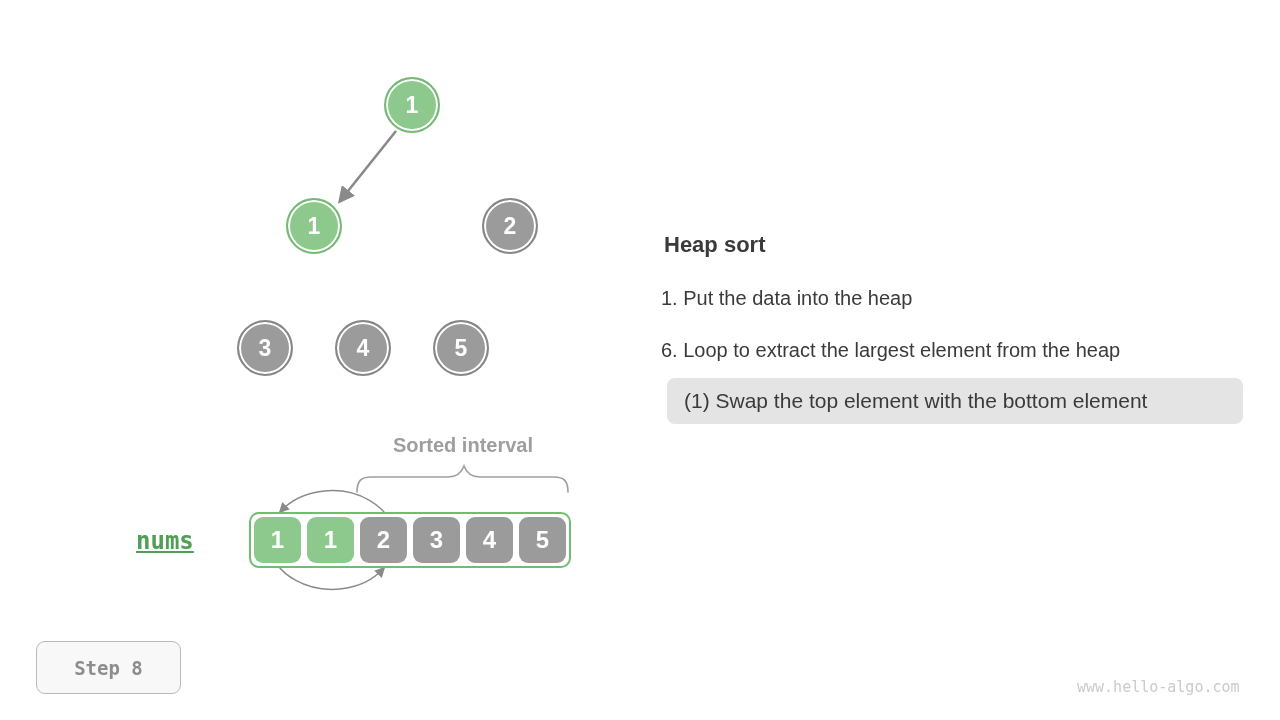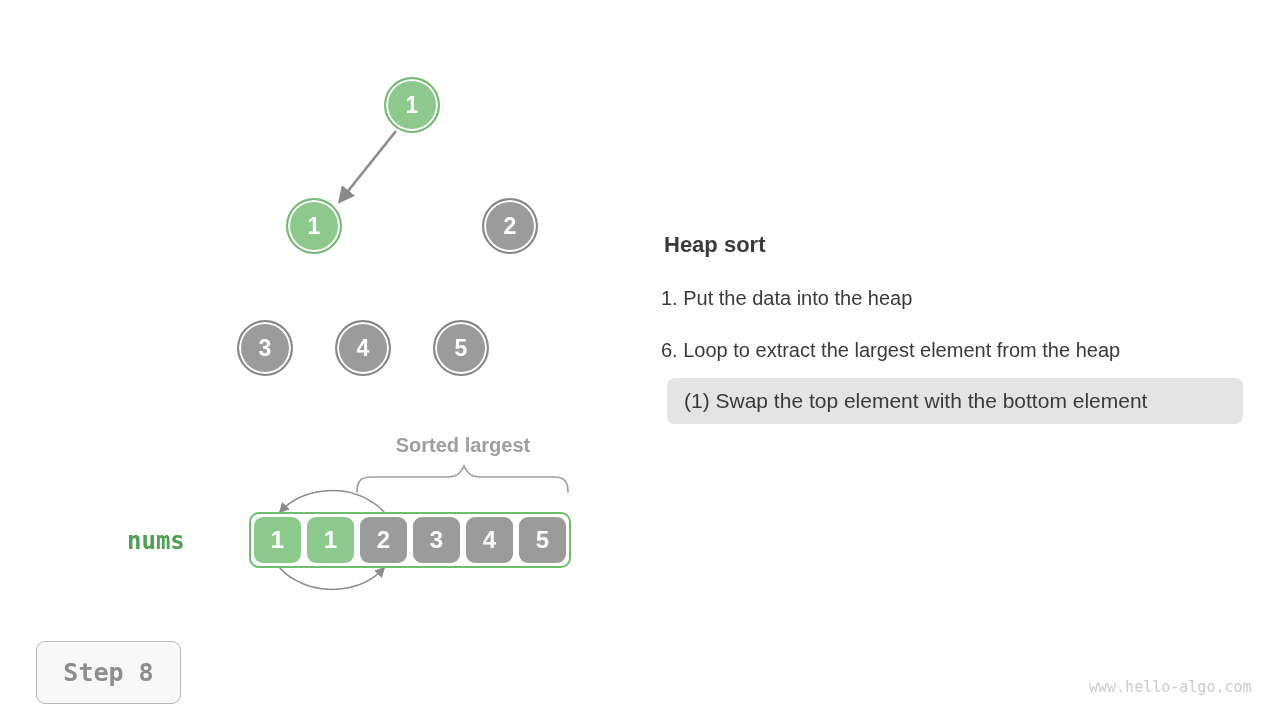--- a/index.html
+++ b/index.html
@@ -36,53 +36,54 @@
   }
   .cell{
     width:47px;height:46px;border-radius:9px;
     display:flex;align-items:center;justify-content:center;
     font-weight:bold;font-size:24px;color:#ffffff;
   }
   .cell.green{background:var(--green-fill);}
   .cell.gray{background:var(--gray-fill);}
 
   .nums-label{
-    position:absolute;left:127px;top:527px;
+    position:absolute;left:136px;top:527px;
     font-family:"DejaVu Sans Mono",monospace;font-weight:bold;font-size:24px;
     color:var(--nums-green);
+    text-decoration:underline;
   }
   .interval-label{
     position:absolute;left:357px;top:434px;width:212px;text-align:center;
     font-weight:bold;font-size:20px;color:var(--muted-gray);
   }
 
   
   .panel-title{position:absolute;left:664px;top:232px;font-size:22px;font-weight:bold;}
   .panel-item{position:absolute;left:661px;font-size:20px;}
   .panel-item.i1{top:287px;}
   .panel-item.i2{top:339px;}
   .substep{
     position:absolute;left:667px;top:378px;width:576px;height:46px;
     background:var(--highlight-bg);border-radius:8px;
     display:flex;align-items:center;padding-left:17px;
     font-size:21px;color:var(--text-dark);
   }
 
   
   .step-badge{
-    position:absolute;left:36px;top:641px;width:145px;height:63px;
+    position:absolute;left:36px;top:641px;width:145px;height:53px;
     border:1.5px solid var(--step-border);border-radius:9px;background:var(--step-bg);
     display:flex;align-items:center;justify-content:center;
-    font-family:"DejaVu Sans Mono",monospace;font-weight:bold;font-size:25px;
+    font-family:"DejaVu Sans Mono",monospace;font-weight:bold;font-size:19px;
     color:var(--step-text);
   }
 
   .watermark{
     position:absolute;left:1077px;top:678px;
-    font-family:"DejaVu Sans Mono",monospace;font-size:15px;color:var(--watermark-gray);margin-left:12px;
+    font-family:"DejaVu Sans Mono",monospace;font-size:15px;color:var(--watermark-gray);
   }
 </style>
 </head>
 <body>
 
 <svg class="overlay">
   <defs>
     <marker id="arrow-big" viewBox="0 0 10 10" refX="8" refY="5" markerWidth="6.5" markerHeight="6.5" orient="auto-start-reverse">
       <path d="M0,0 L10,5 L0,10 z" style="fill:var(--line-gray)"></path>
     </marker>
@@ -114,21 +115,21 @@
       <span>3</span>
     </div>
   <div class="node gray abs" style="left:335px;top:320px;">
       <span>4</span>
     </div>
   <div class="node gray abs" style="left:433px;top:320px;">
       <span>5</span>
     </div>
 </div>
 
-<div class="interval-label">Sorted largest</div>
+<div class="interval-label">Sorted interval</div>
 
 <div class="nums-label">nums</div>
 <div class="array-box">
   <div class="cell green">
       <span>1</span>
     </div>
   <div class="cell green">
       <span>1</span>
     </div>
   <div class="cell gray">

